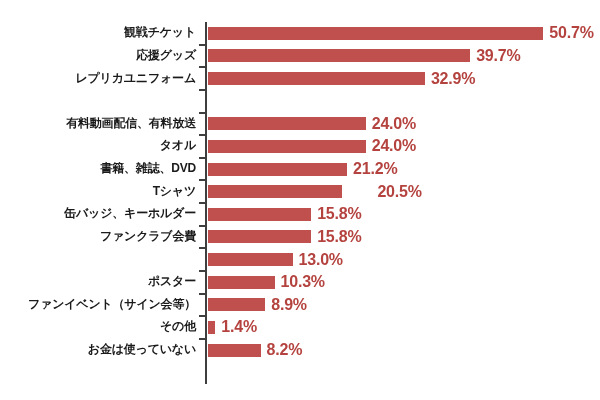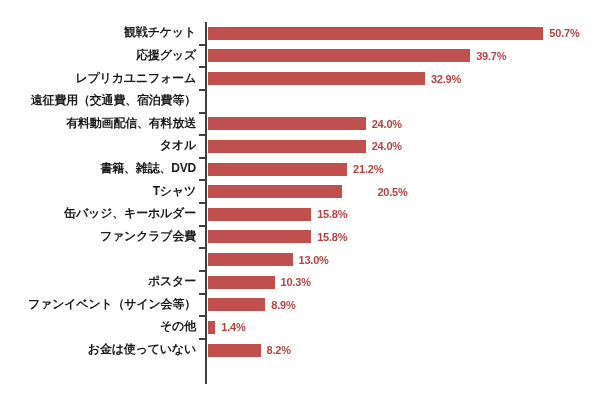--- a/index.html
+++ b/index.html
@@ -84,21 +84,21 @@
     align-items: center;
   }
   .bar {
     height: 15px;
     background: #c0504d;
     border: 1px solid #ffffff;
     box-sizing: border-box;
     flex: 0 0 auto;
   }
   .val-label {
-    font-size: 11px;
+    font-size: 16px;
     font-weight: bold;
     color: #b4433f;
     margin-left: 5px;
     white-space: nowrap;
     letter-spacing: -0.2px;
   }
 </style>
 </head>
 <body>
 
@@ -124,21 +124,20 @@
         <div class="row">
           <div class="tick"></div>
           <div class="cat-label">レプリカユニフォーム</div>
           <div class="bar-area">
             <div class="bar" style="width: 218.912px; background: rgb(192, 80, 77); border-color: rgb(255, 255, 255);"></div>
             <div class="val-label" style="color: rgb(180, 67, 63);">32.9%</div>
           </div>
         </div>
         <div class="row">
           <div class="tick"></div>
-          <div class="cat-label">遠征費用（交通費、宿泊費等）</div>
         </div>
         <div class="row">
           <div class="tick"></div>
           <div class="cat-label">有料動画配信、有料放送</div>
           <div class="bar-area">
             <div class="bar" style="width: 159.692px; background: rgb(192, 80, 77); border-color: rgb(255, 255, 255);"></div>
             <div class="val-label" style="color: rgb(180, 67, 63);">24.0%</div>
           </div>
         </div>
         <div class="row">

